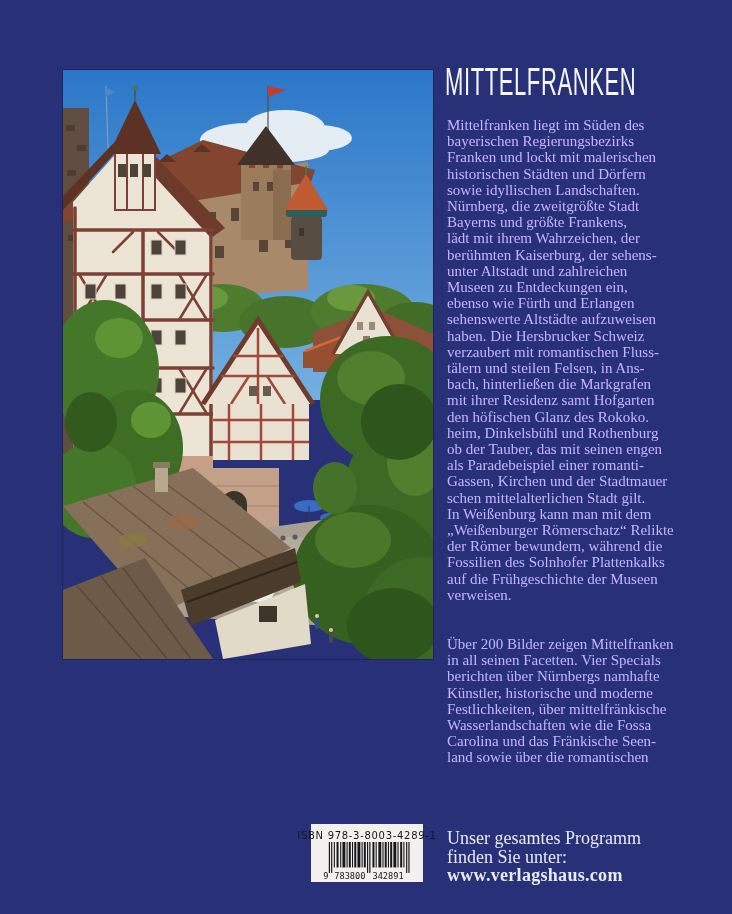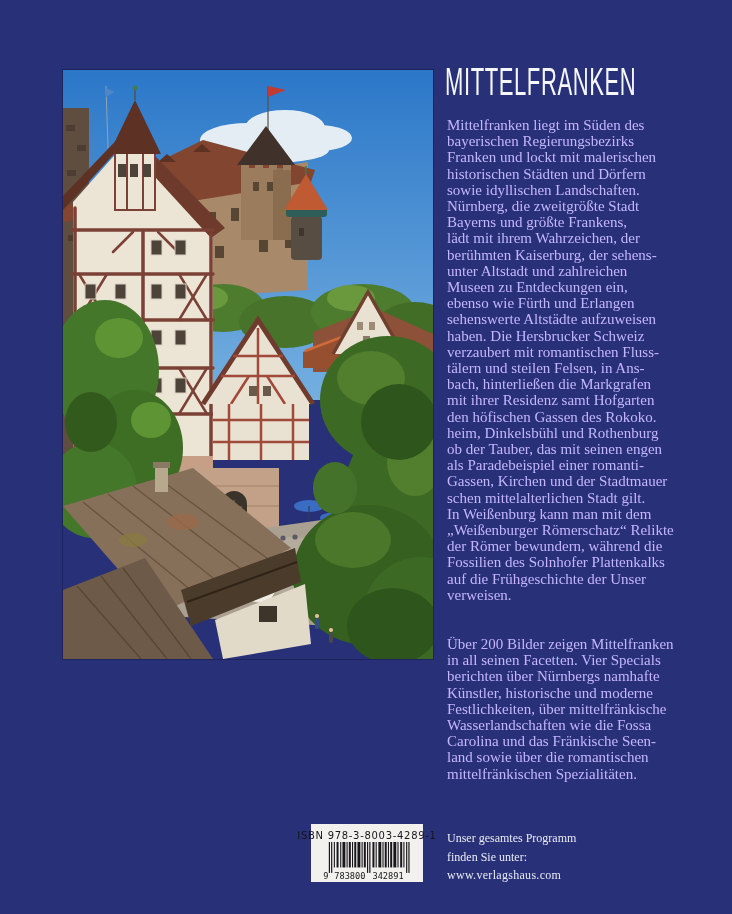--- a/index.html
+++ b/index.html
@@ -29,23 +29,23 @@
   .para {
     position:absolute; left:447px; width:278px;
     color:#c4b5fd;
     font-size:15px; line-height:16.2px;
   }
   .para div { white-space:nowrap; }
   .intro { top:117px; }
   .about { top:636px; }
   .footer {
     position:absolute; left:447px; top:829px;
-    color:#e9ebf5; font-size:12px; line-height:18.5px;
-  }
-  .footer .url { font-weight:400; letter-spacing:.3px; }
+    color:#e9ebf5; font-size:18px; line-height:18.5px;
+  }
+  .footer .url { font-weight:700; letter-spacing:.3px; }
   .barcode-box {
     position:absolute; left:311px; top:824px;
     width:112px; height:58px;
     background:#f2f1ee;
     display:flex; flex-direction:column; align-items:center;
   }
   .isbn {
     font-family:"DejaVu Sans", sans-serif;
     font-size:10px; letter-spacing:.7px;
     color:#15151a; margin-top:6px; white-space:nowrap;
@@ -384,44 +384,43 @@
       <div>berühmten Kaiserburg, der sehens-</div>
       <div>unter Altstadt und zahlreichen</div>
       <div>Museen zu Entdeckungen ein,</div>
       <div>ebenso wie Fürth und Erlangen</div>
       <div>sehenswerte Altstädte aufzuweisen</div>
       <div>haben. Die Hersbrucker Schweiz</div>
       <div>verzaubert mit romantischen Fluss-</div>
       <div>tälern und steilen Felsen, in Ans-</div>
       <div>bach, hinterließen die Markgrafen</div>
       <div>mit ihrer Residenz samt Hofgarten</div>
-      <div>den höfischen Gassen des Rokoko.</div>
+      <div>den höfischen Glanz des Rokoko.</div>
       <div>heim, Dinkelsbühl und Rothenburg</div>
       <div>ob der Tauber, das mit seinen engen</div>
       <div>als Paradebeispiel einer romanti-</div>
       <div>Gassen, Kirchen und der Stadtmauer</div>
       <div>schen mittelalterlichen Stadt gilt.</div>
       <div>In Weißenburg kann man mit dem</div>
       <div>„Weißenburger Römerschatz“ Relikte</div>
       <div>der Römer bewundern, während die</div>
       <div>Fossilien des Solnhofer Plattenkalks</div>
-      <div>auf die Frühgeschichte der Unser</div>
+      <div>auf die Frühgeschichte der Museen</div>
       <div>verweisen.</div>
     </div>
 
   <div class="para about">
       <div>Über 200 Bilder zeigen Mittelfranken</div>
       <div>in all seinen Facetten. Vier Specials</div>
       <div>berichten über Nürnbergs namhafte</div>
       <div>Künstler, historische und moderne</div>
       <div>Festlichkeiten, über mittelfränkische</div>
       <div>Wasserlandschaften wie die Fossa</div>
       <div>Carolina und das Fränkische Seen-</div>
       <div>land sowie über die romantischen</div>
-      <div>mittelfränkischen Spezialitäten.</div>
     </div>
 
   <div class="footer">
     <div>Unser gesamtes Programm</div>
     <div>finden Sie unter:</div>
     <div class="url">www.verlagshaus.com</div>
   </div>
 
   <div class="barcode-box">
     <div class="isbn">ISBN 978-3-8003-4289-1</div>

